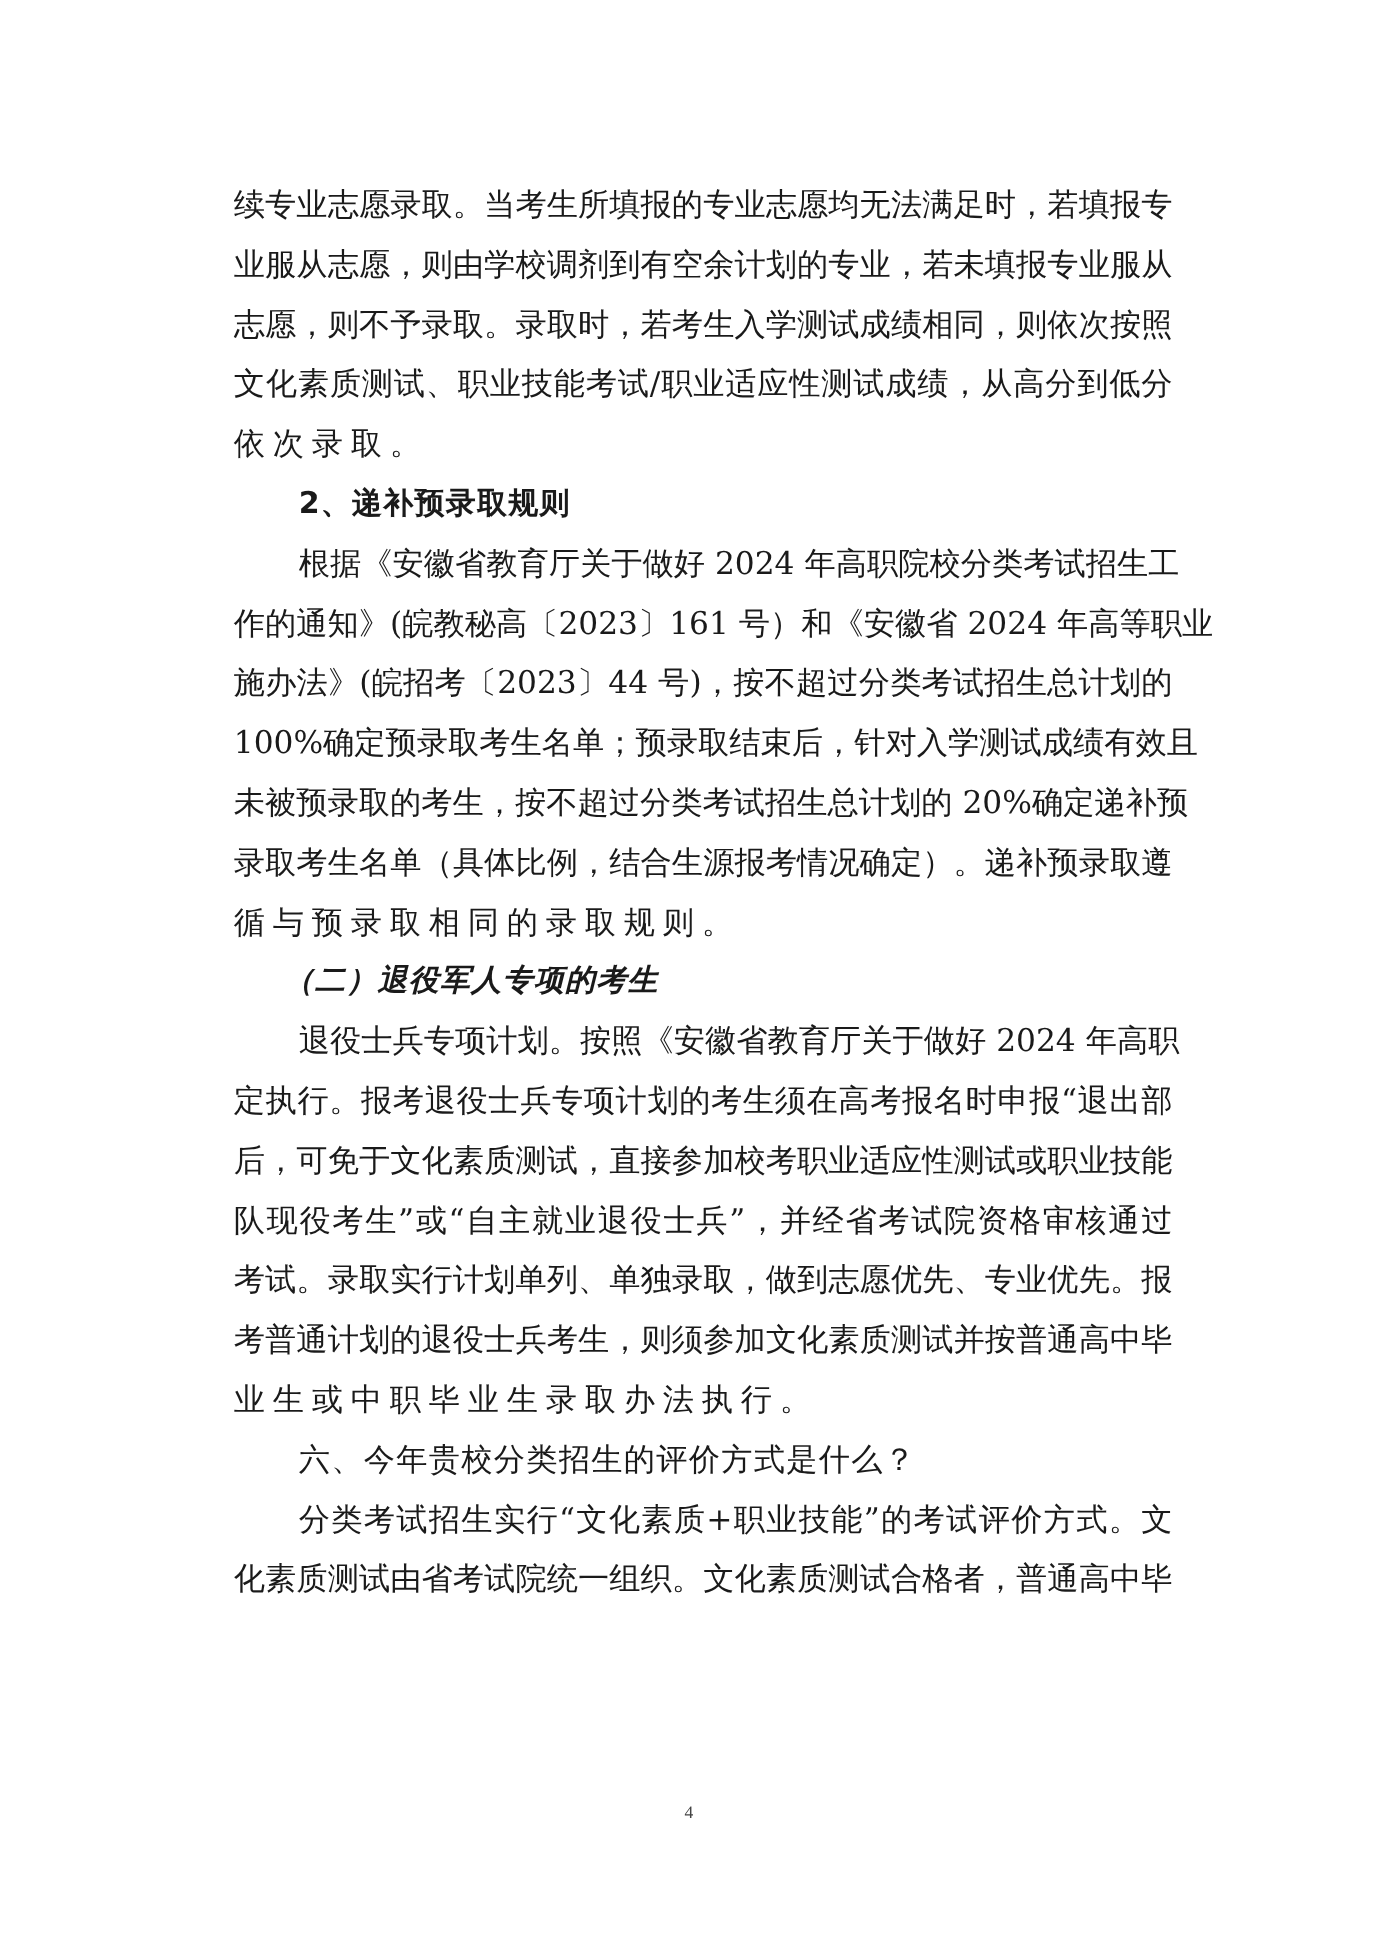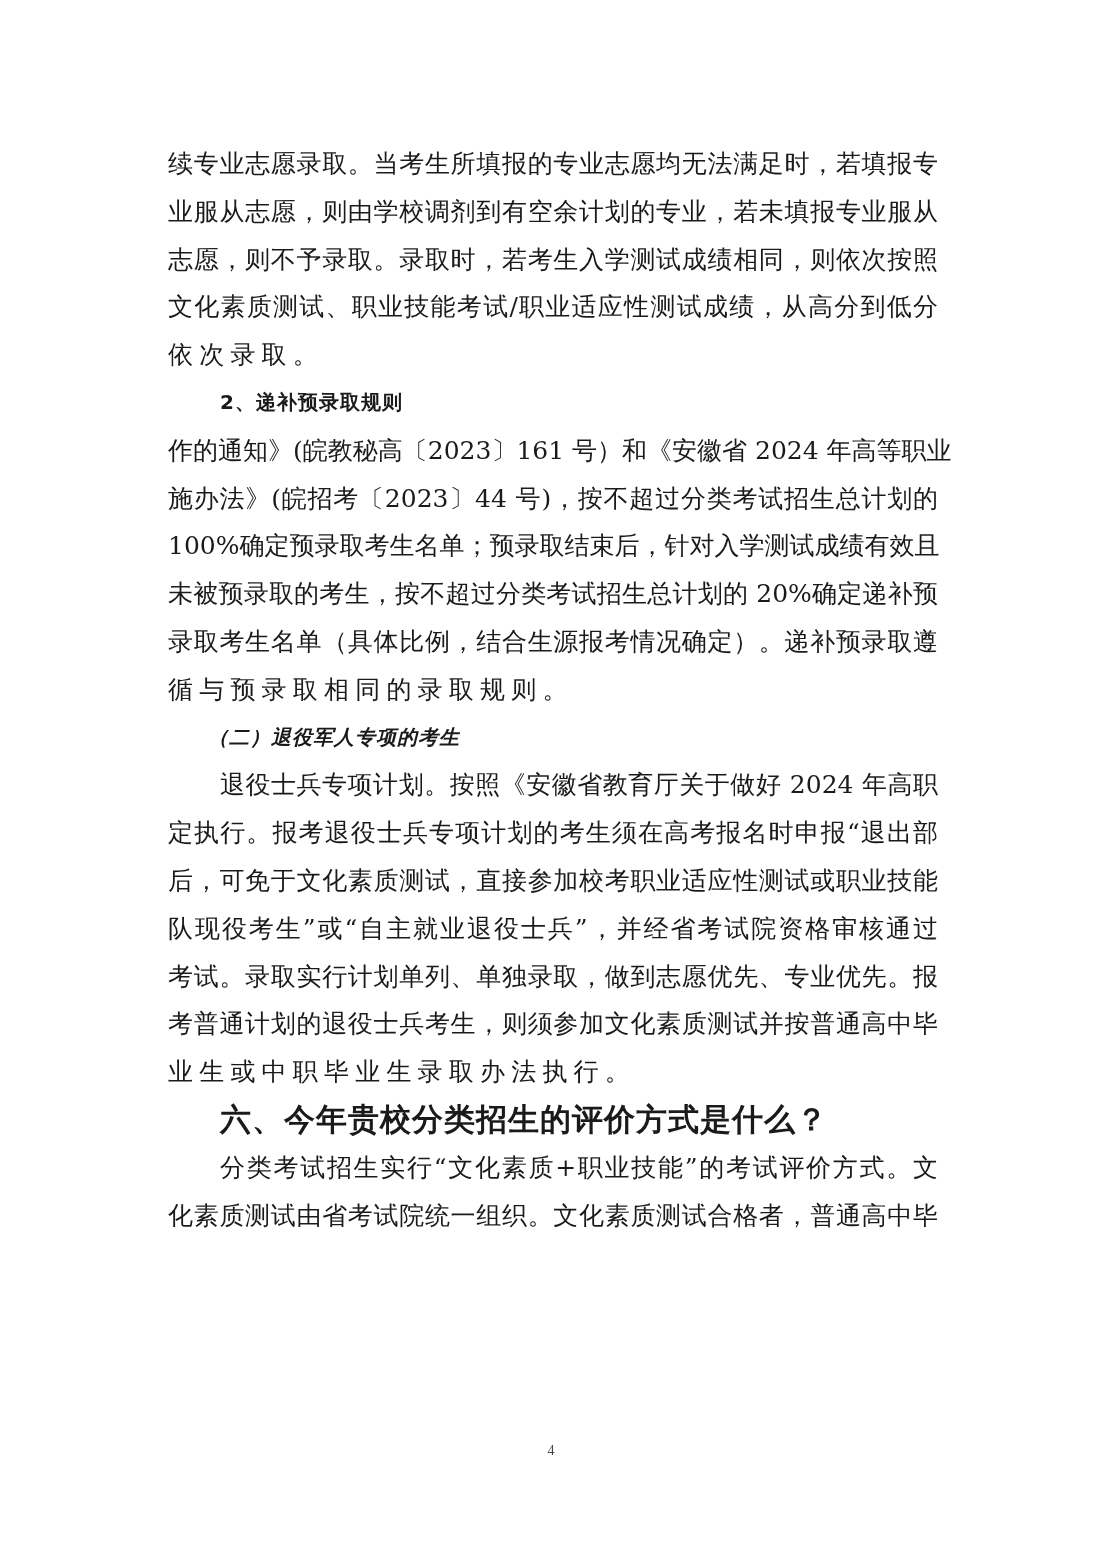--- a/index.html
+++ b/index.html
@@ -20,30 +20,31 @@
       left: 168px;
       top: 140px;
       width: 770px;
     }
     .line {
       height: 47.8px;
       line-height: 47.8px;
       font-size: 25px;
       white-space: nowrap;
       letter-spacing: 6.2px;
+      margin-left: 19px;
     }
     .line.justify {
       text-align: justify;
       text-align-last: justify;
       letter-spacing: 0;
     }
     .heading {
       font-family: "DejaVu Sans", "Liberation Sans", sans-serif;
       font-weight: bold;
-      font-size: 20px;
+      font-size: 24px;
       letter-spacing: 1px;
     }
     .indent { padding-left: 52px; }
     .page-number {
       position: absolute;
       top: 1443px;
       left: 0;
       width: 1102px;
       text-align: center;
       font-family: "Liberation Serif", serif;
@@ -60,41 +61,42 @@
     <div class="line justify">续专业志愿录取。当考生所填报的专业志愿均无法满足时，若填报专</div>
     <div class="line justify">业服从志愿，则由学校调剂到有空余计划的专业，若未填报专业服从</div>
     <div class="line justify">志愿，则不予录取。录取时，若考生入学测试成绩相同，则依次按照</div>
     <div class="line justify">文化素质测试、职业技能考试/职业适应性测试成绩，从高分到低分</div>
     <div class="line">依次录取。</div>
   </div>
 
   <div class="line heading indent">2、递补预录取规则</div>
 
   <div>
+    <div class="line justify indent">根据《安徽省教育厅关于做好 2024 年高职院校分类考试招生工</div>
     <div class="line justify">作的通知》(皖教秘高〔2023〕161 号）和《安徽省 2024 年高等职业</div>
     <div class="line justify">施办法》(皖招考〔2023〕44 号)，按不超过分类考试招生总计划的</div>
     <div class="line justify">100%确定预录取考生名单；预录取结束后，针对入学测试成绩有效且</div>
     <div class="line justify">未被预录取的考生，按不超过分类考试招生总计划的 20%确定递补预</div>
     <div class="line justify">录取考生名单（具体比例，结合生源报考情况确定）。递补预录取遵</div>
     <div class="line">循与预录取相同的录取规则。</div>
   </div>
 
   <div class="line heading indent" style="padding-left:40px;font-style:italic;">（二）退役军人专项的考生</div>
 
   <div>
     <div class="line justify indent">退役士兵专项计划。按照《安徽省教育厅关于做好 2024 年高职</div>
     <div class="line justify">定执行。报考退役士兵专项计划的考生须在高考报名时申报“退出部</div>
     <div class="line justify">后，可免于文化素质测试，直接参加校考职业适应性测试或职业技能</div>
     <div class="line justify">队现役考生”或“自主就业退役士兵”，并经省考试院资格审核通过</div>
     <div class="line justify">考试。录取实行计划单列、单独录取，做到志愿优先、专业优先。报</div>
     <div class="line justify">考普通计划的退役士兵考生，则须参加文化素质测试并按普通高中毕</div>
     <div class="line">业生或中职毕业生录取办法执行。</div>
   </div>
 
-  <div class="line heading indent" style="font-weight:bold;font-size:31px;">六、今年贵校分类招生的评价方式是什么？</div>
+  <div class="line heading indent" style="font-weight:normal;font-size:25px;">六、今年贵校分类招生的评价方式是什么？</div>
 
   <div>
     <div class="line justify indent">分类考试招生实行“文化素质+职业技能”的考试评价方式。文</div>
     <div class="line justify">化素质测试由省考试院统一组织。文化素质测试合格者，普通高中毕</div>
   </div>
 
 </div>
 
 <div class="page-number">4</div>
 

